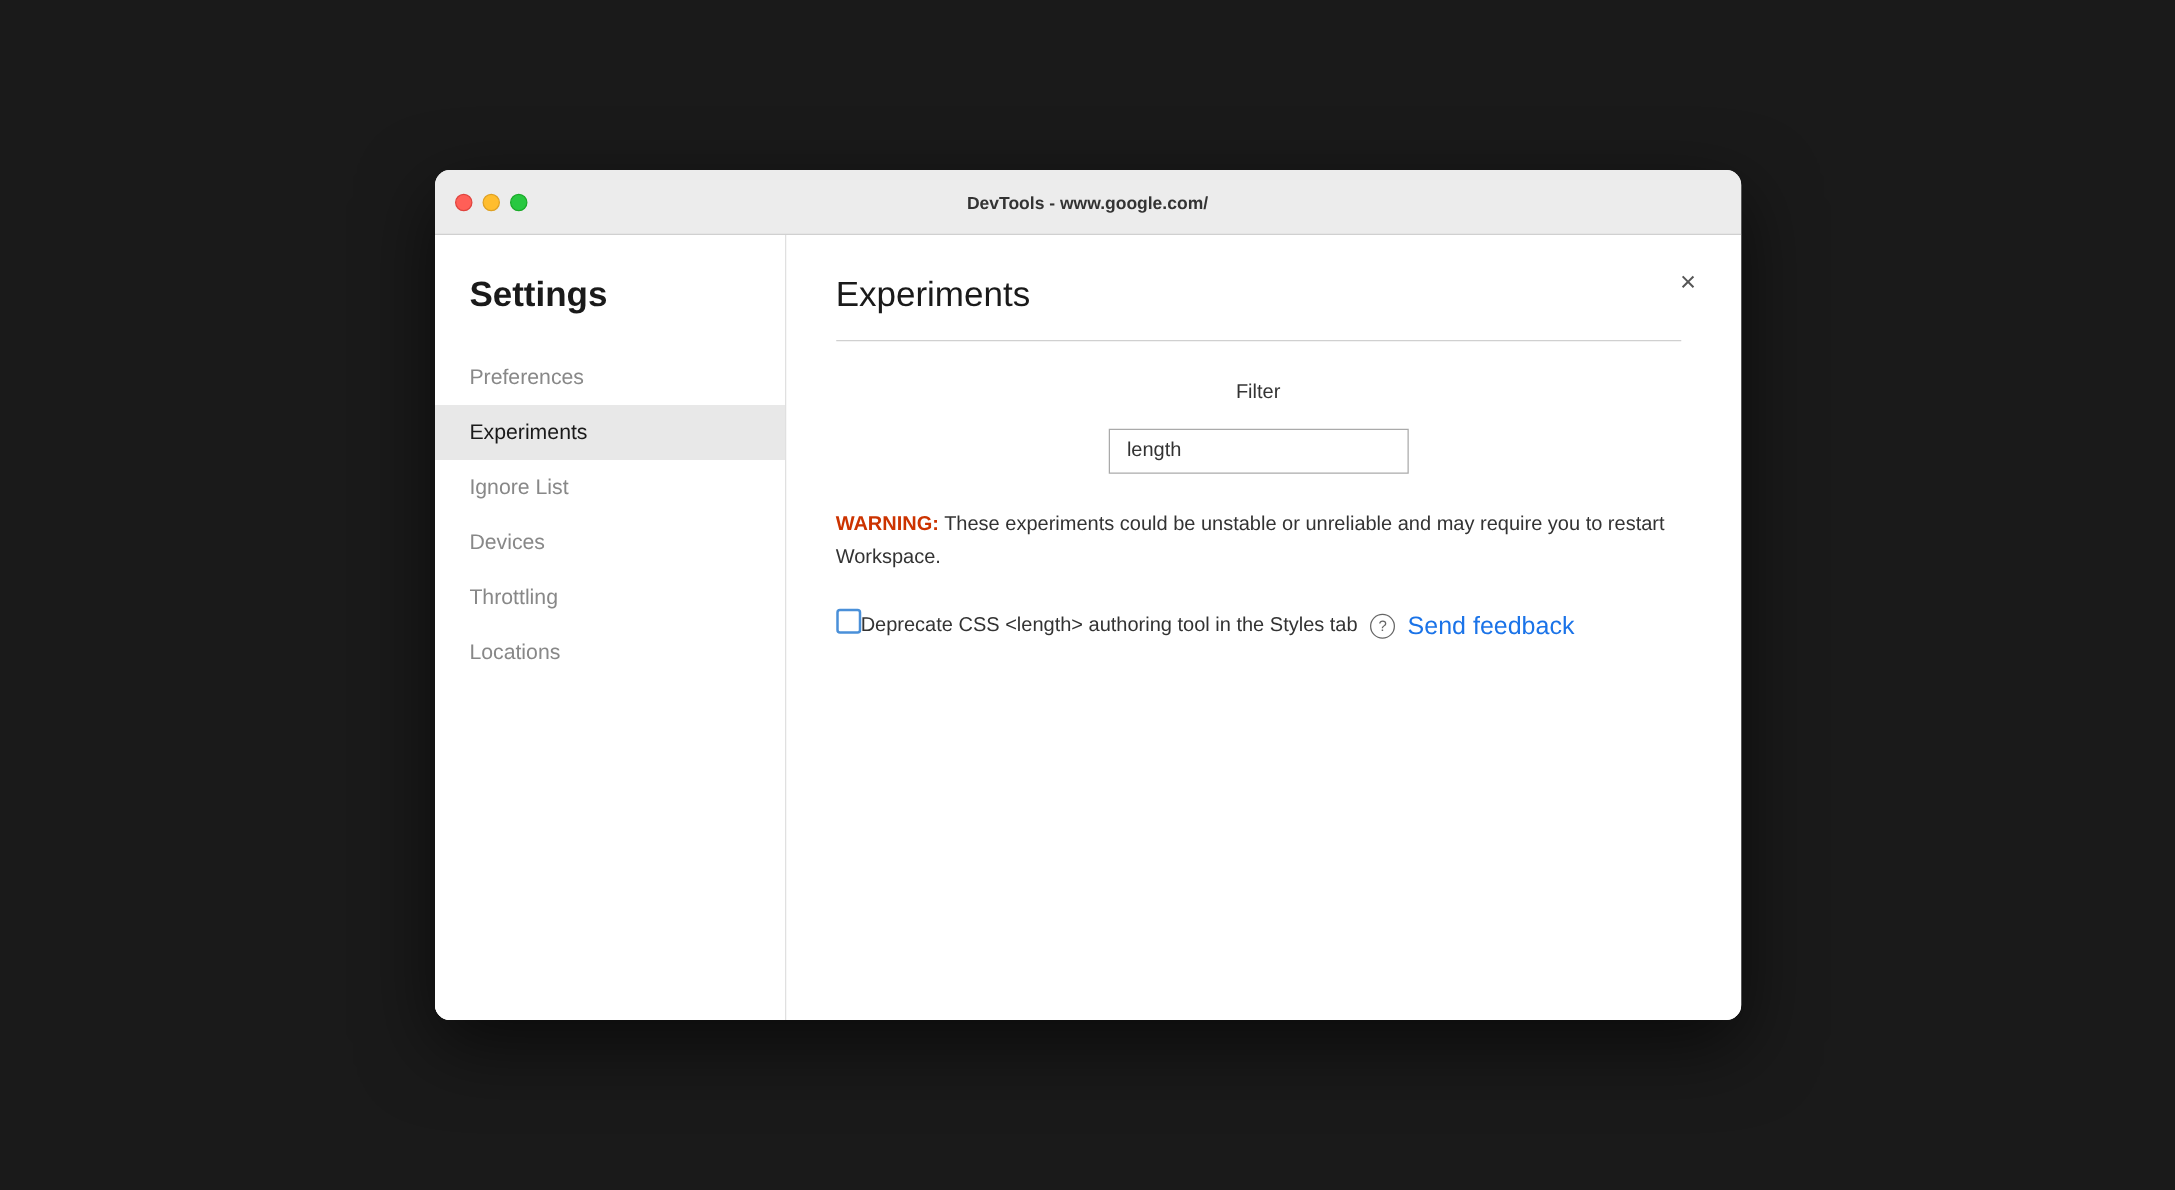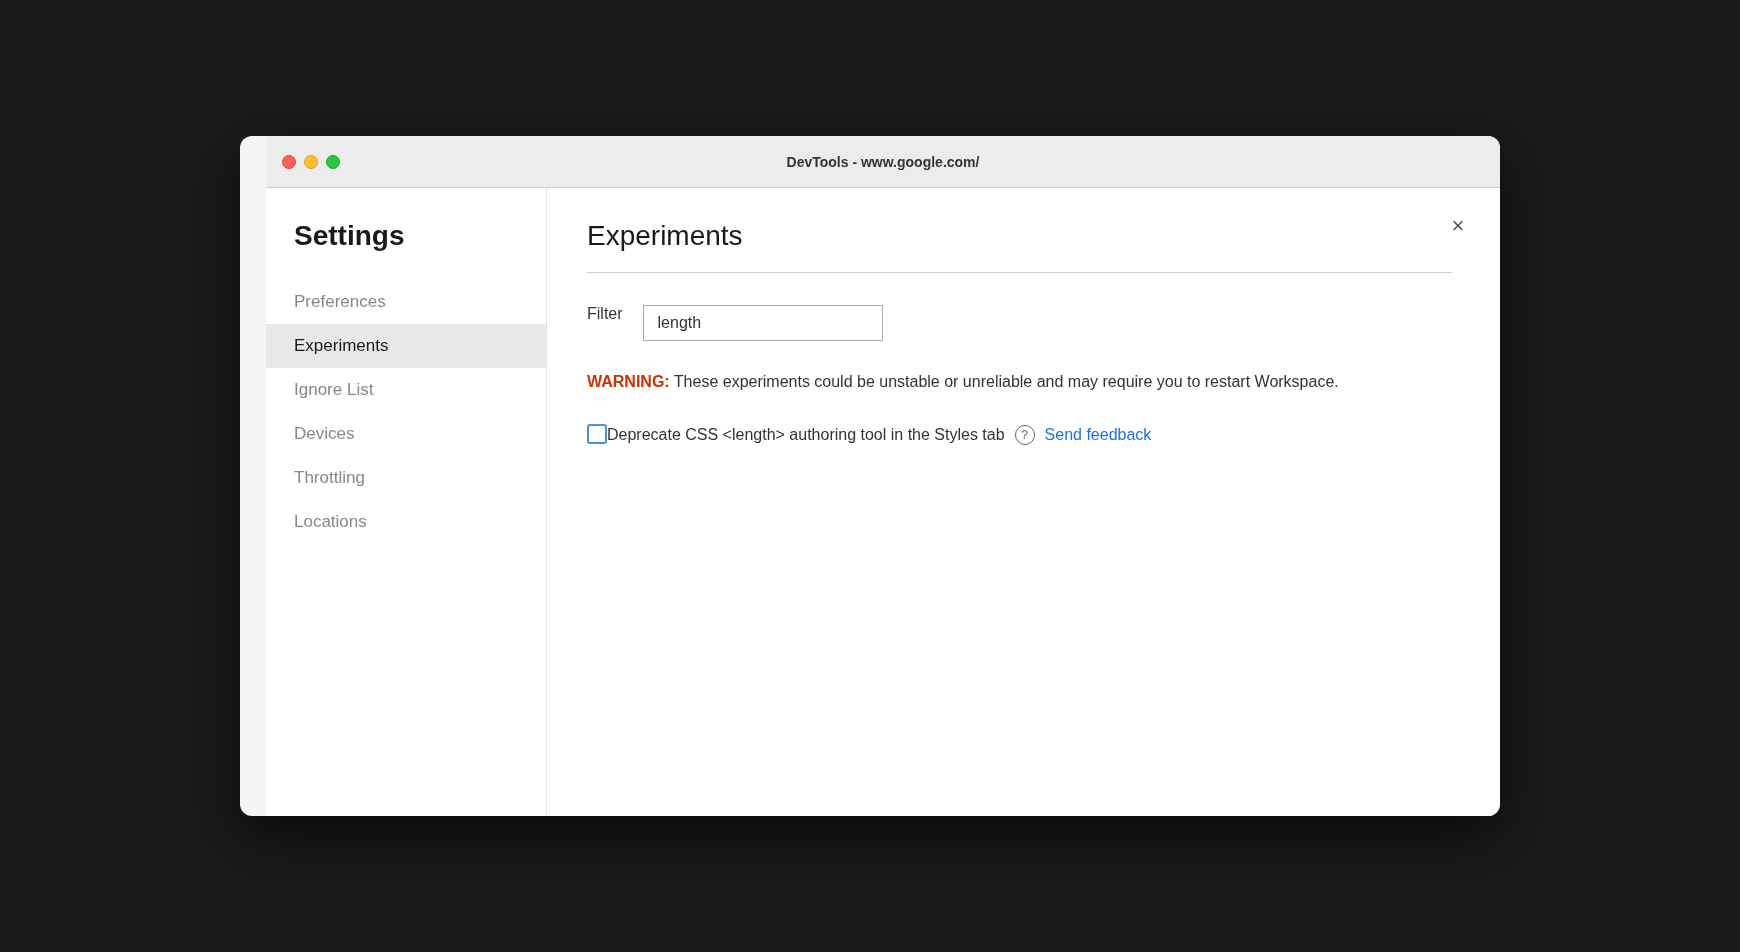--- a/index.html
+++ b/index.html
@@ -7,29 +7,28 @@
     body {
       background: #1a1a1a;
       display: flex;
       align-items: center;
       justify-content: center;
       min-height: 100vh;
       font-family: -apple-system, BlinkMacSystemFont, 'Helvetica Neue', Arial, sans-serif;
     }
 
     .window {
-      width: 1260px;
+      width: 1045px;
       min-height: 680px;
       background: #f5f5f5;
       border-radius: 12px;
       overflow: hidden;
       box-shadow: 0 20px 60px rgba(0,0,0,0.6);
       display: flex;
       flex-direction: column;
-      padding-left: 26px;
     }
 
     .titlebar {
       background: #ececec;
       height: 52px;
       display: flex;
       align-items: center;
       justify-content: center;
       position: relative;
       border-bottom: 1px solid #d0d0d0;
@@ -127,22 +126,24 @@
     }
 
     .divider {
       height: 1px;
       background: #d0d0d0;
       margin-bottom: 32px;
     }
 
     .filter-row {
       display: flex;
+      align-items: center;
       gap: 20px;
       margin-bottom: 28px;
+      flex-direction: column;
     }
 
     .filter-label {
       font-size: 16px;
       color: #333;
     }
 
     .filter-input {
       border: 1px solid #aaa;
       border-radius: 0;
@@ -203,21 +204,21 @@
       border: 1.5px solid #666;
       font-size: 12px;
       color: #666;
       cursor: pointer;
       flex-shrink: 0;
     }
 
     .send-feedback-link {
       color: #1a73e8;
       text-decoration: none;
-      font-size: 16px;
+      font-size: 20px;
     }
   </style>
 </head>
 <body>
 
 <div class="window">
 
   <div class="titlebar">
     <div class="traffic-lights">
       <div class="traffic-light close"></div>

